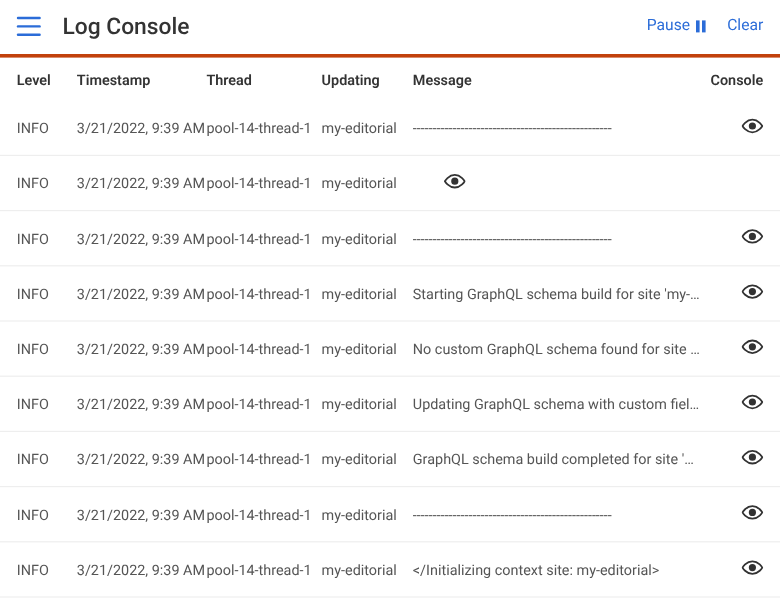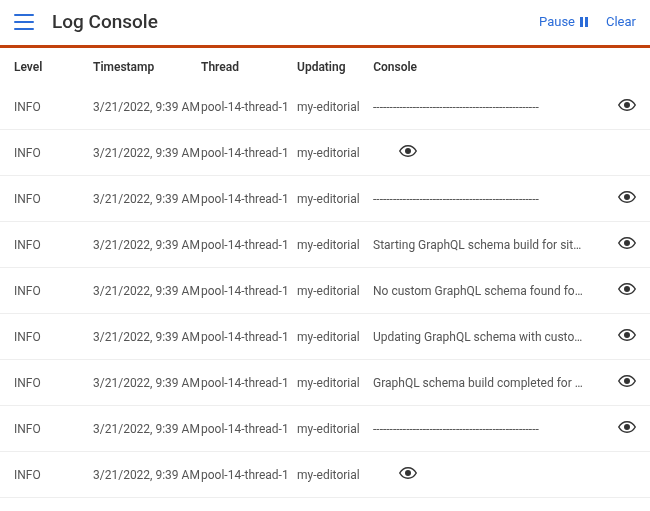--- a/index.html
+++ b/index.html
@@ -70,21 +70,21 @@
   }
   .row {
     display: flex;
     padding: 12px 14px;
     font-size: 12px;
     color: #555;
     border-bottom: 1px solid #eee;
     align-items: center;
   }
   .col-level   { width: 50px;  flex-shrink: 0; }
-  .col-time    { width: 108px; flex-shrink: 0; margin-left: 29px; }
+  .col-time    { width: 108px; flex-shrink: 0; }
   .col-thread  { width: 96px;  flex-shrink: 0; }
   .col-project { width: 76px;  flex-shrink: 0; }
   .col-msg     { flex: 1; min-width: 0; white-space: nowrap; overflow: hidden; text-overflow: ellipsis; padding-right: 8px; }
   .col-details { width: 44px;  flex-shrink: 0; text-align: right; }
   .eye {
     display: inline-flex;
     justify-content: center;
     align-items: center;
     cursor: pointer;
   }
@@ -113,20 +113,21 @@
       <span>Clear</span>
     </div>
   </div>
 </div>
 
 <div class="table-head">
   <div class="col-level">Level</div>
   <div class="col-time">Timestamp</div>
   <div class="col-thread">Thread</div>
   <div class="col-project">Updating</div>
+  <div class="col-msg">Message</div>
   <div class="col-details">Console</div>
 </div>
 
 <div class="rows-container" id="rows">
     <div class="row">
       <div class="col-level">INFO</div>
       <div class="col-time">3/21/2022, 9:39 AM</div>
       <div class="col-thread">pool-14-thread-1</div>
       <div class="col-project">my-editorial</div>
       <div class="col-msg">--------------------------------------------------</div>
@@ -225,20 +226,21 @@
             <path d="M1 12s4-7 11-7 11 7 11 7-4 7-11 7S1 12 1 12z"></path>
             <circle cx="12" cy="12" r="3" fill="#333"></circle>
           </svg>
         </span></div>
     </div>
     <div class="row">
       <div class="col-level">INFO</div>
       <div class="col-time">3/21/2022, 9:39 AM</div>
       <div class="col-thread">pool-14-thread-1</div>
       <div class="col-project">my-editorial</div>
+      <div class="col-msg">&lt;/Initializing context site: my-editorial&gt;</div>
       <div class="col-details"><span class="eye">
           <svg viewBox="0 0 24 24" fill="none" stroke="#333" stroke-width="2">
             <path d="M1 12s4-7 11-7 11 7 11 7-4 7-11 7S1 12 1 12z"></path>
             <circle cx="12" cy="12" r="3" fill="#333"></circle>
           </svg>
         </span></div>
     </div>
     <div class="row">
       <div class="col-details"><span class="eye">
           <svg viewBox="0 0 24 24" fill="none" stroke="#333" stroke-width="2">

